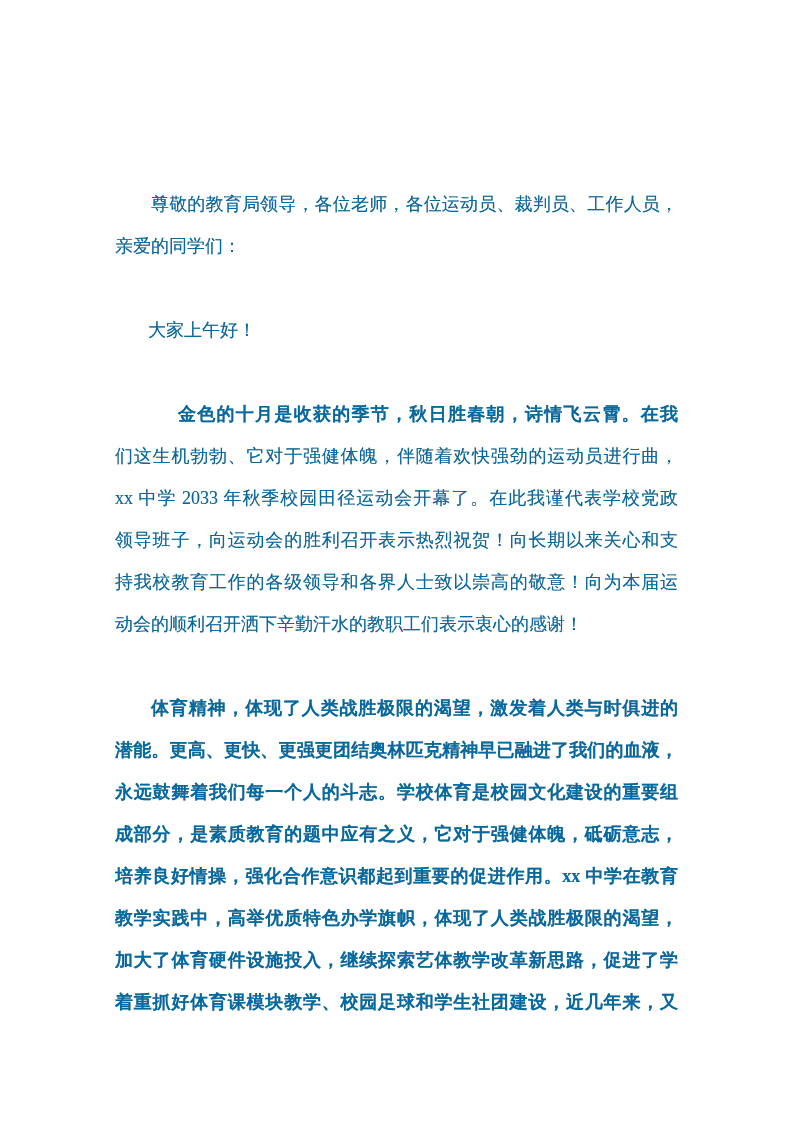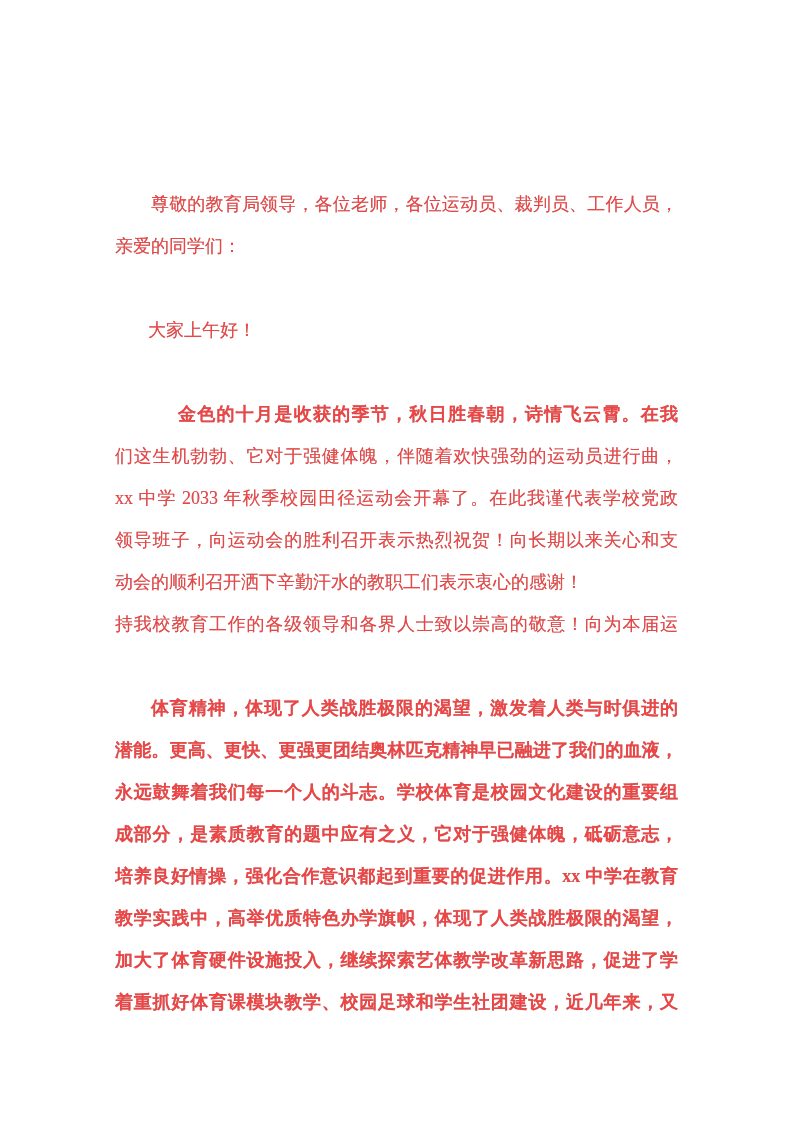--- a/index.html
+++ b/index.html
@@ -46,35 +46,35 @@
   .line.fill {
     text-align: justify;
     text-align-last: justify;
     -moz-text-align-last: justify;
   }
 </style>
 </head>
 <body>
 
 <div class="page">
-  <div class="content" style="color: #ef4444;">
+  <div class="content" style="color: #0369a1;">
       <div class="para">
         <div class="line fill" style="padding-left: 36px;">尊敬的教育局领导，各位老师，各位运动员、裁判员、工作人员，</div>
         <div class="line">亲爱的同学们：</div>
       </div>
       <div class="para">
         <div class="line" style="padding-left: 33px;">大家上午好！</div>
       </div>
       <div class="para">
         <div class="line fill" style="padding-left: 63px; font-weight: bold;">金色的十月是收获的季节，秋日胜春朝，诗情飞云霄。在我</div>
         <div class="line fill">们这生机勃勃、它对于强健体魄，伴随着欢快强劲的运动员进行曲，</div>
         <div class="line fill">xx 中学 2033 年秋季校园田径运动会开幕了。在此我谨代表学校党政</div>
         <div class="line fill">领导班子，向运动会的胜利召开表示热烈祝贺！向长期以来关心和支</div>
+        <div class="line fill">持我校教育工作的各级领导和各界人士致以崇高的敬意！向为本届运</div>
         <div class="line">动会的顺利召开洒下辛勤汗水的教职工们表示衷心的感谢！</div>
-        <div class="line fill">持我校教育工作的各级领导和各界人士致以崇高的敬意！向为本届运</div>
       </div>
       <div class="para">
         <div class="line fill" style="padding-left: 36px;">体育精神，体现了人类战胜极限的渴望，激发着人类与时俱进的</div>
         <div class="line fill">潜能。更高、更快、更强更团结奥林匹克精神早已融进了我们的血液，</div>
         <div class="line fill">永远鼓舞着我们每一个人的斗志。学校体育是校园文化建设的重要组</div>
         <div class="line fill">成部分，是素质教育的题中应有之义，它对于强健体魄，砥砺意志，</div>
         <div class="line fill">培养良好情操，强化合作意识都起到重要的促进作用。xx 中学在教育</div>
         <div class="line fill">教学实践中，高举优质特色办学旗帜，体现了人类战胜极限的渴望，</div>
         <div class="line fill">加大了体育硬件设施投入，继续探索艺体教学改革新思路，促进了学</div>
         <div class="line fill">着重抓好体育课模块教学、校园足球和学生社团建设，近几年来，又</div>

